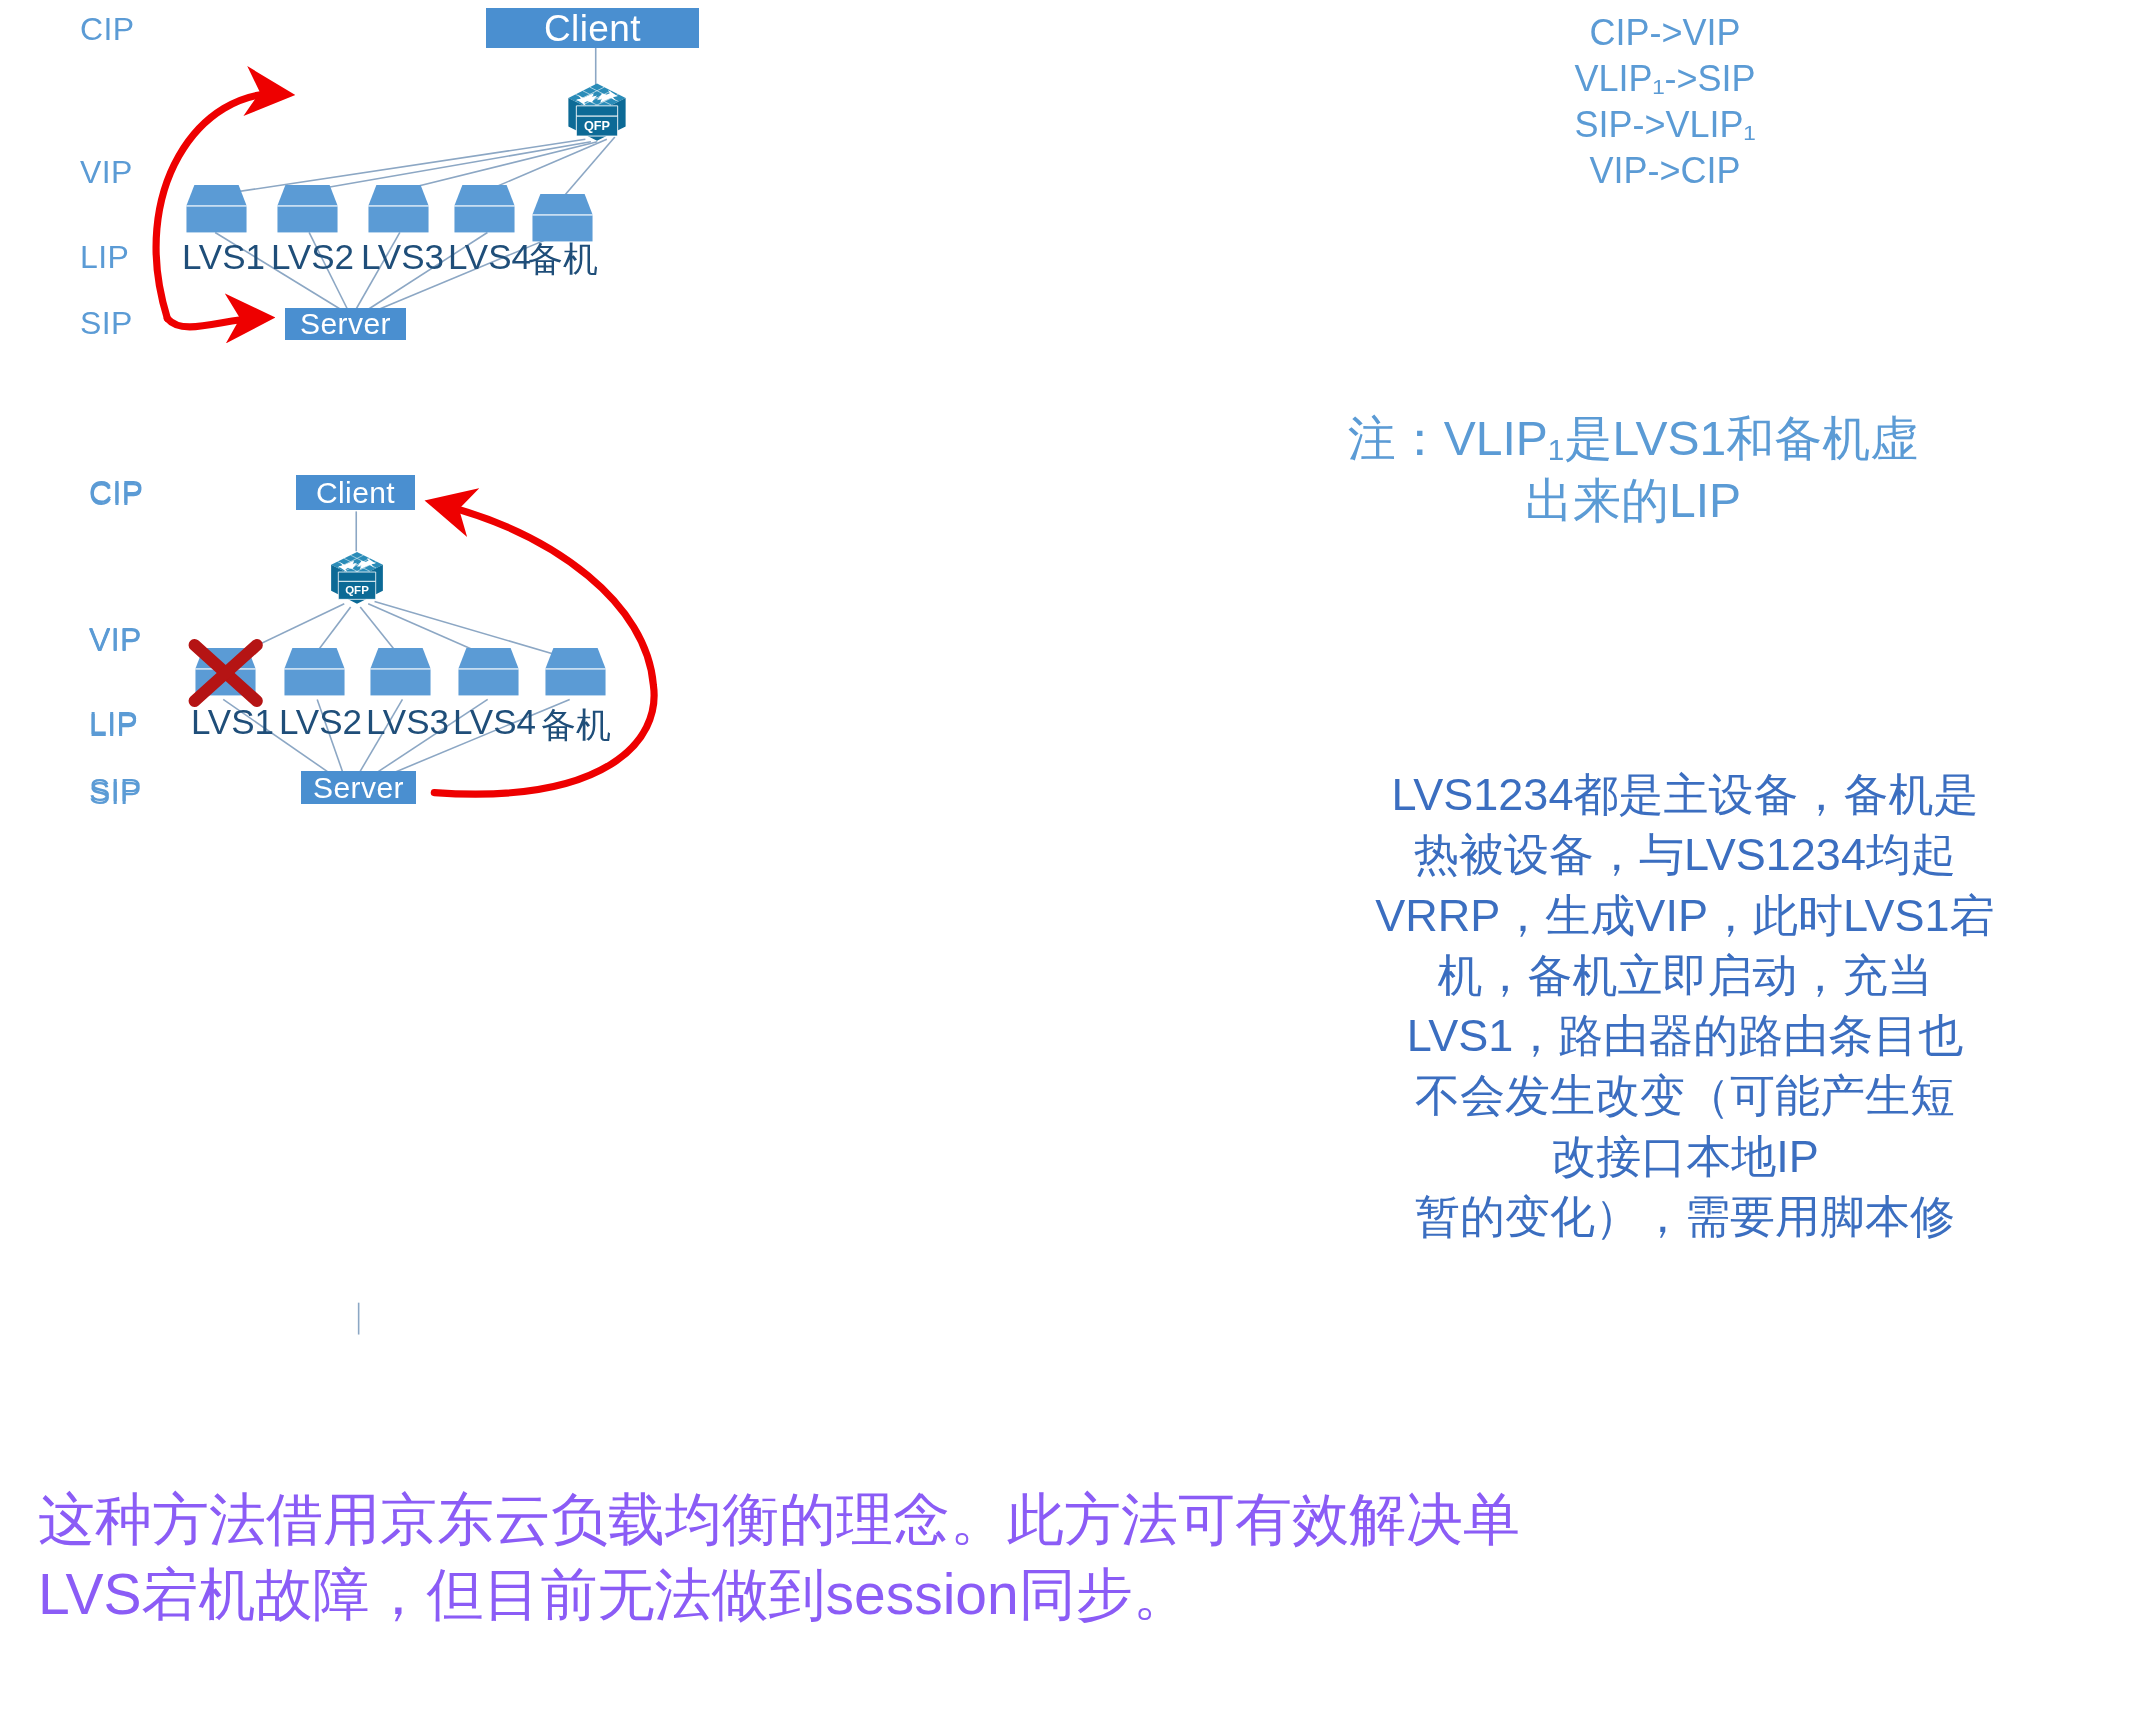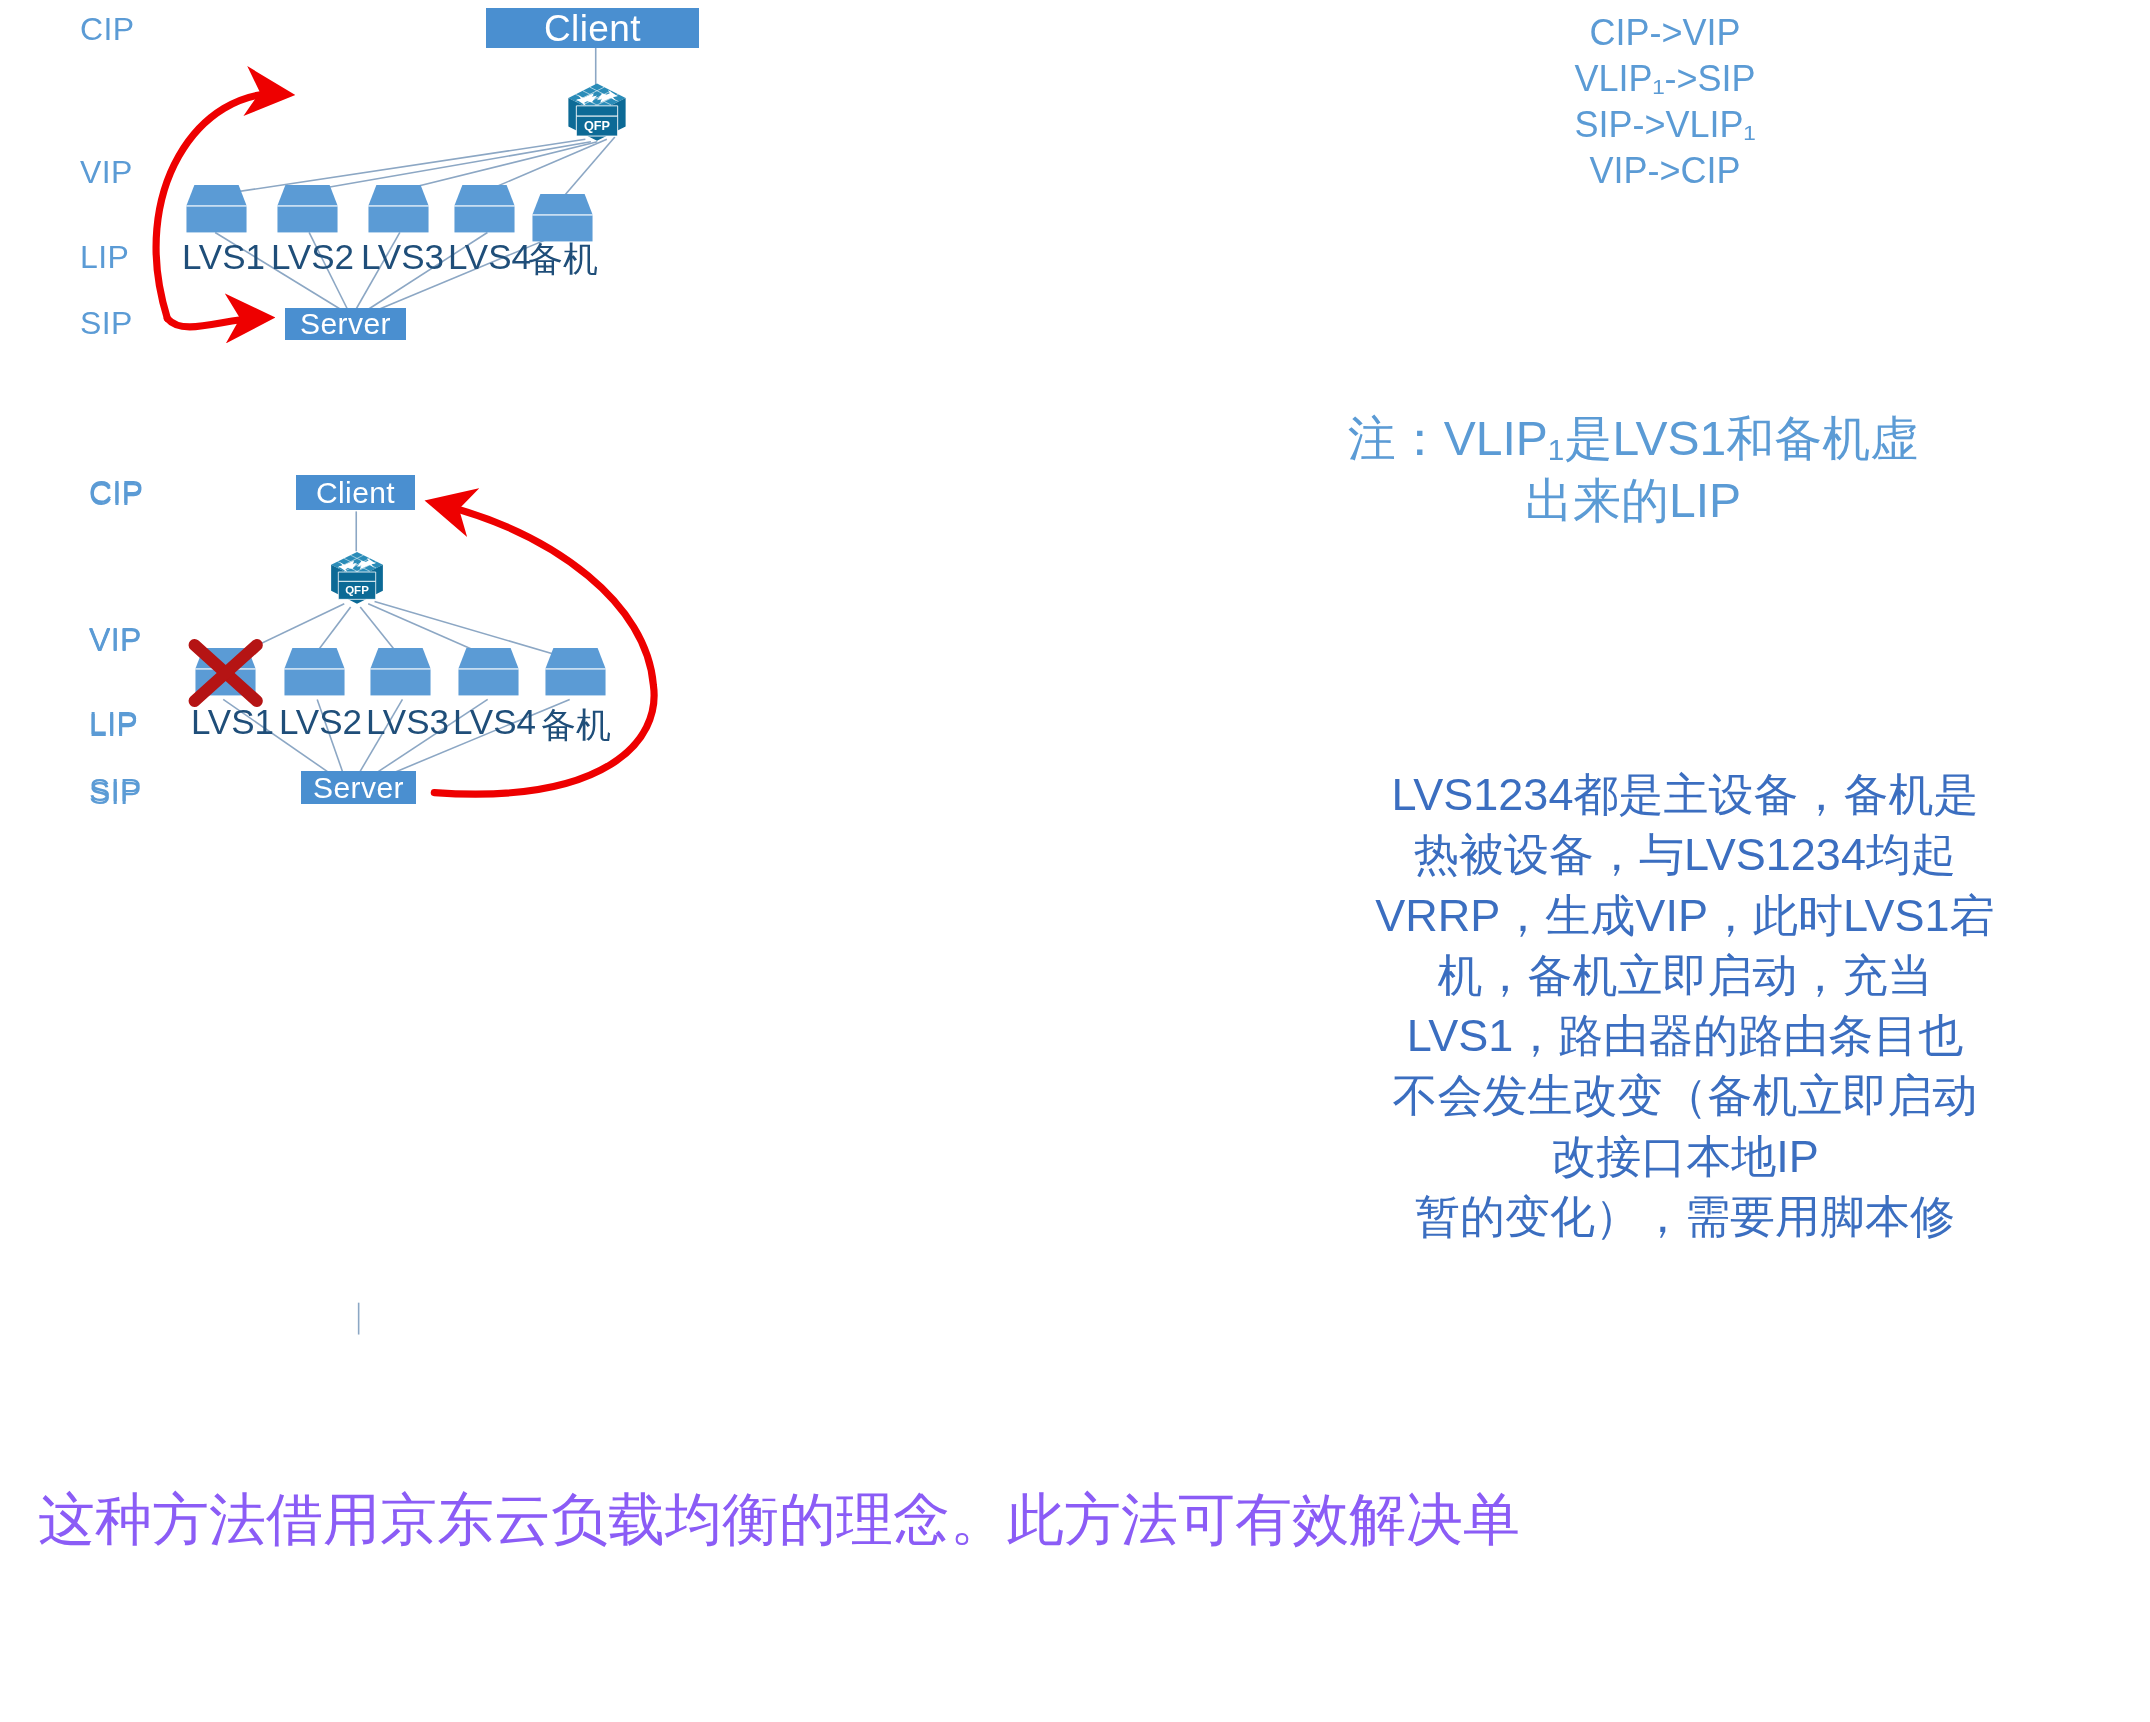--- a/index.html
+++ b/index.html
@@ -377,23 +377,24 @@
       <path d="M 545 995 C 760 1010 830 930 820 860 C 812 760 700 670 548 632" stroke="#ee0000" stroke-width="9" fill="none" stroke-linecap="round" marker-end="url(#ah2)"></path>
     </svg>
   </div>
 
   <div class="desc-block" style="left:1219px; top:765px; width:932px;">
     <div>LVS1234都是主设备，备机是</div>
     <div>热被设备，与LVS1234均起</div>
     <div>VRRP，生成VIP，此时LVS1宕</div>
     <div>机，备机立即启动，充当</div>
     <div>LVS1，路由器的路由条目也</div>
-    <div>不会发生改变（备机立即启动</div>
+    <div>不会发生改变（可能产生短</div>
     <div>改接口本地IP</div>
     <div>暂的变化），需要用脚本修</div>
   </div>
 
   <div class="bottom-note" style="left:38px; top:1482px; width:2087px;">
     <div>这种方法借用京东云负载均衡的理念。此方法可有效解决单</div>
+    <div>LVS宕机故障，但目前无法做到session同步。</div>
   </div>
 
 </div>
 
 
 </body></html>

